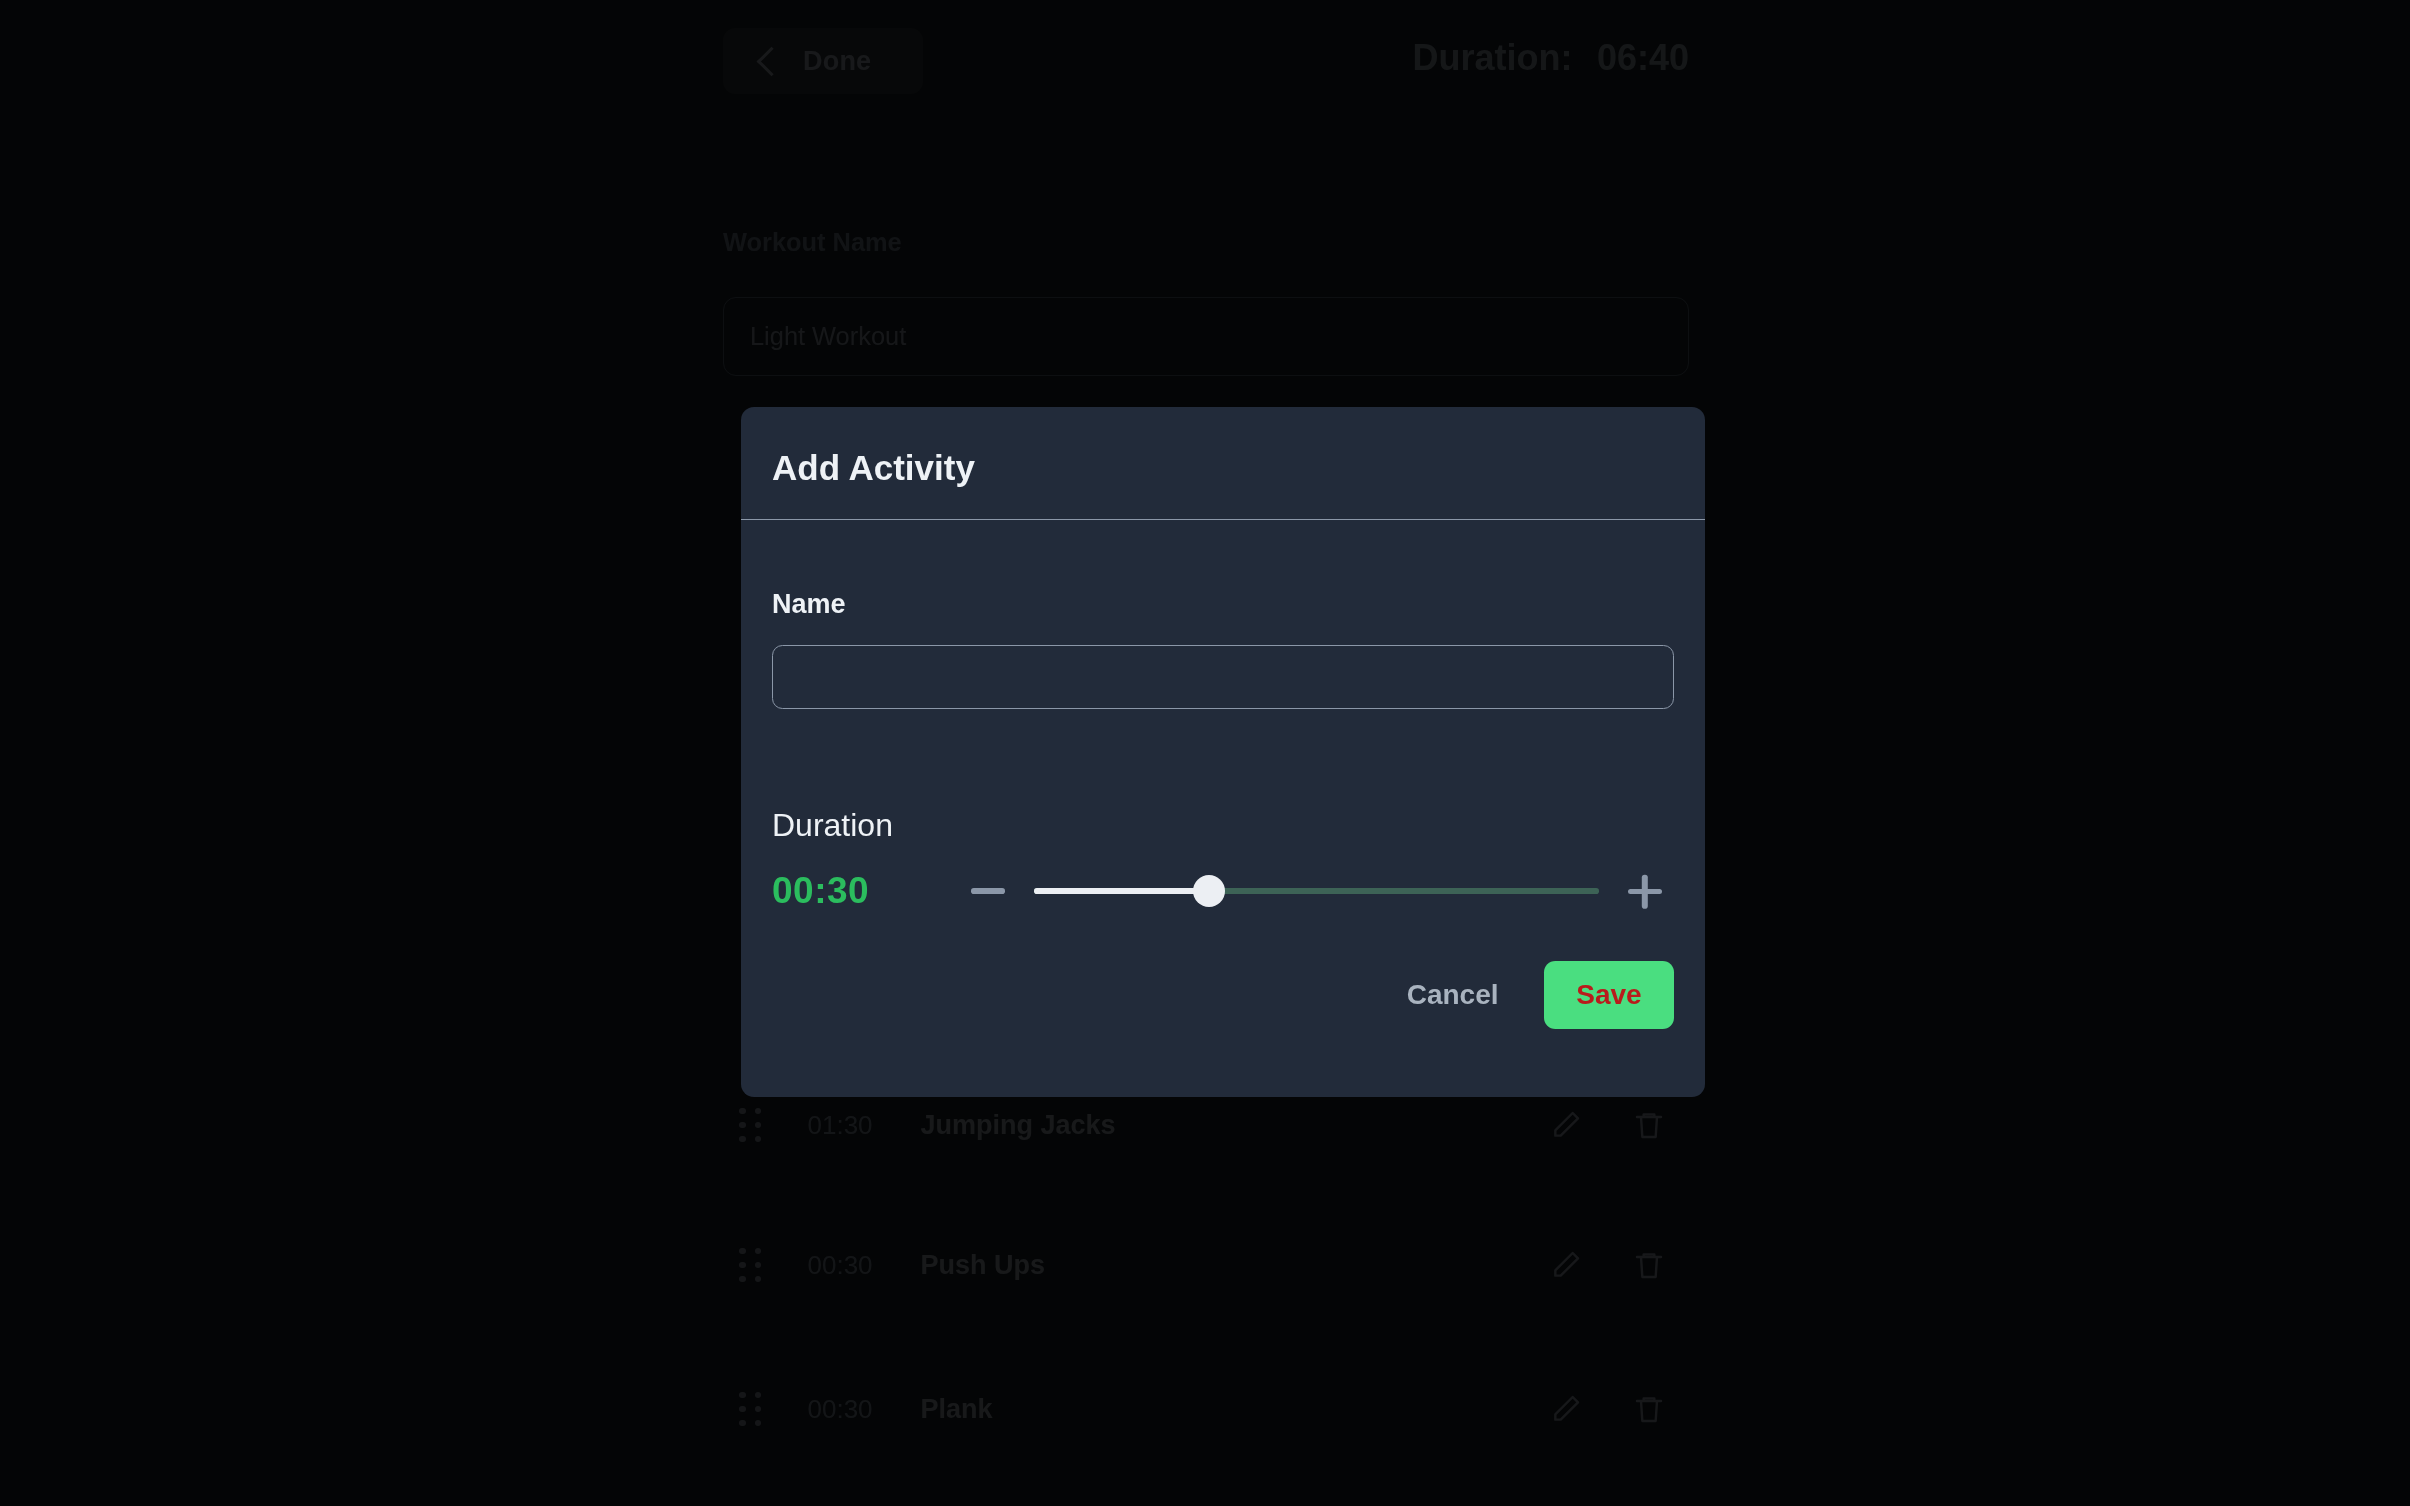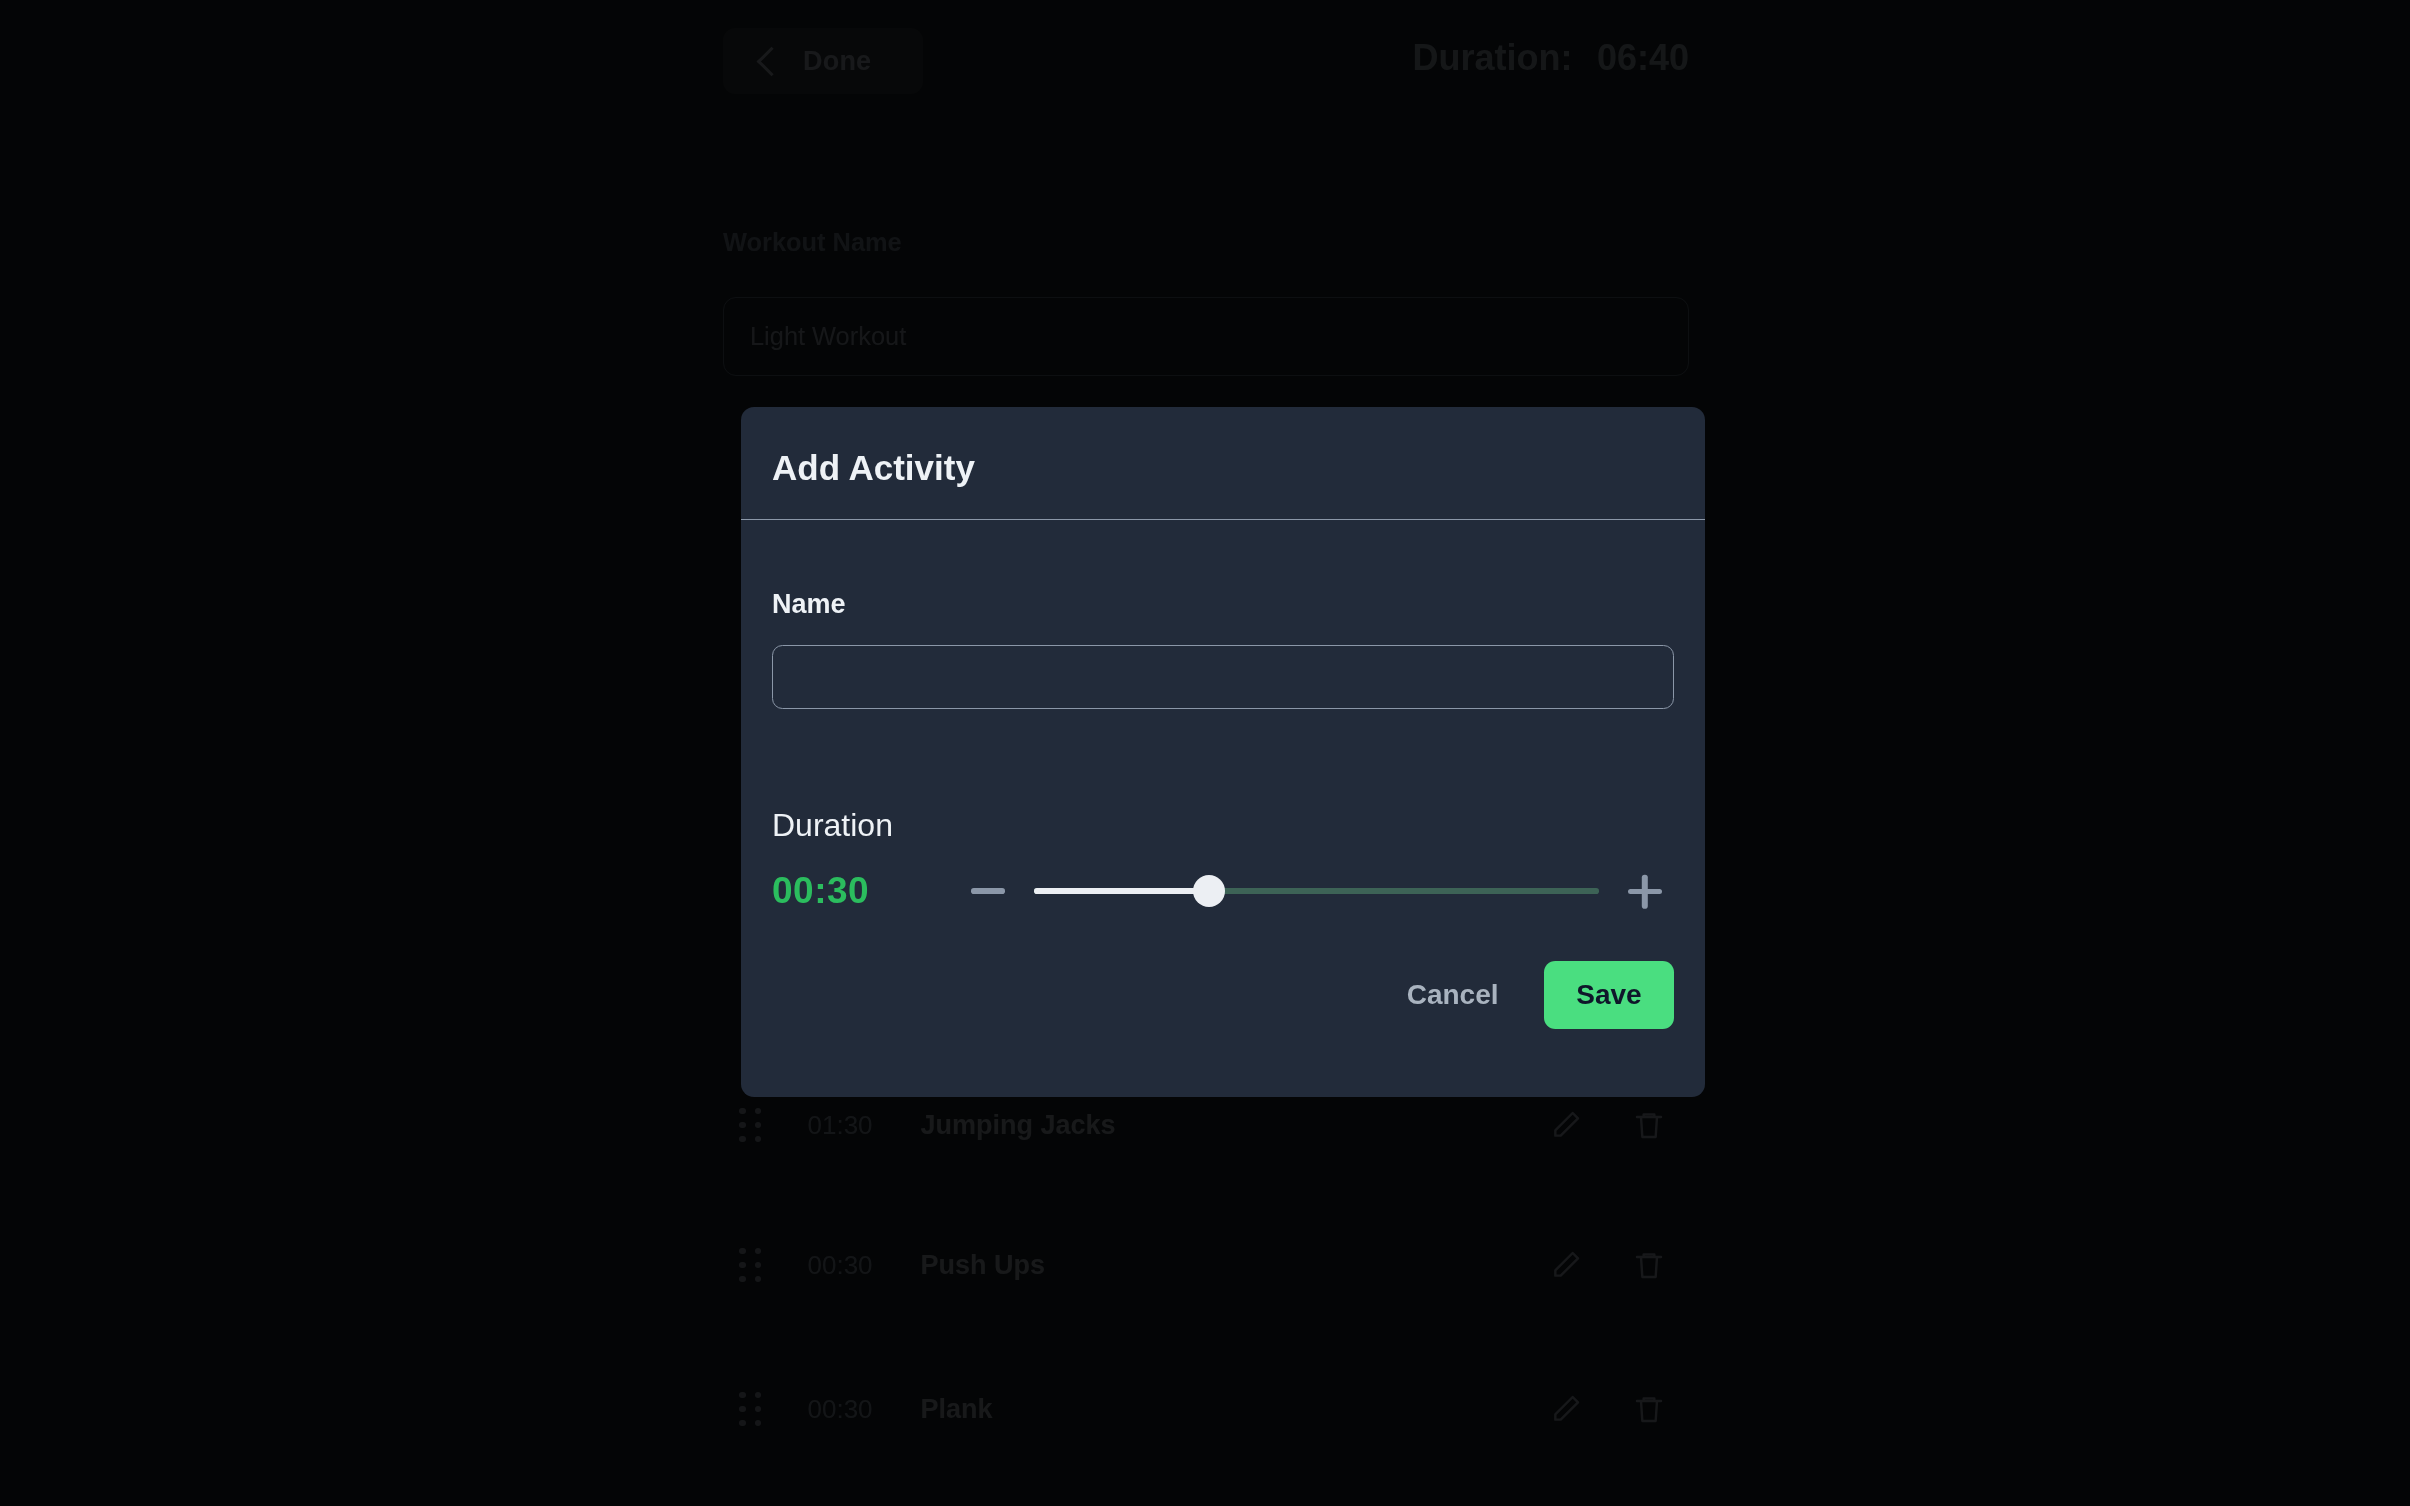--- a/index.html
+++ b/index.html
@@ -255,21 +255,21 @@
     color: #a9b3bf;
     cursor: pointer;
     padding: 13px 7.5px;
   }
   #save-btn {
     width: 130px; height: 68px;
     background: #4ade80;
     border: none; border-radius: 11.3px;
     font-family: "Liberation Sans", sans-serif;
     font-size: 28px; font-weight: bold;
-    color: #0f172a;
+    color: #b91c1c;
     cursor: pointer;
   }
 </style>
 </head>
 <body>
 
 <div id="stage">
 
   <div id="app-layer">
 

